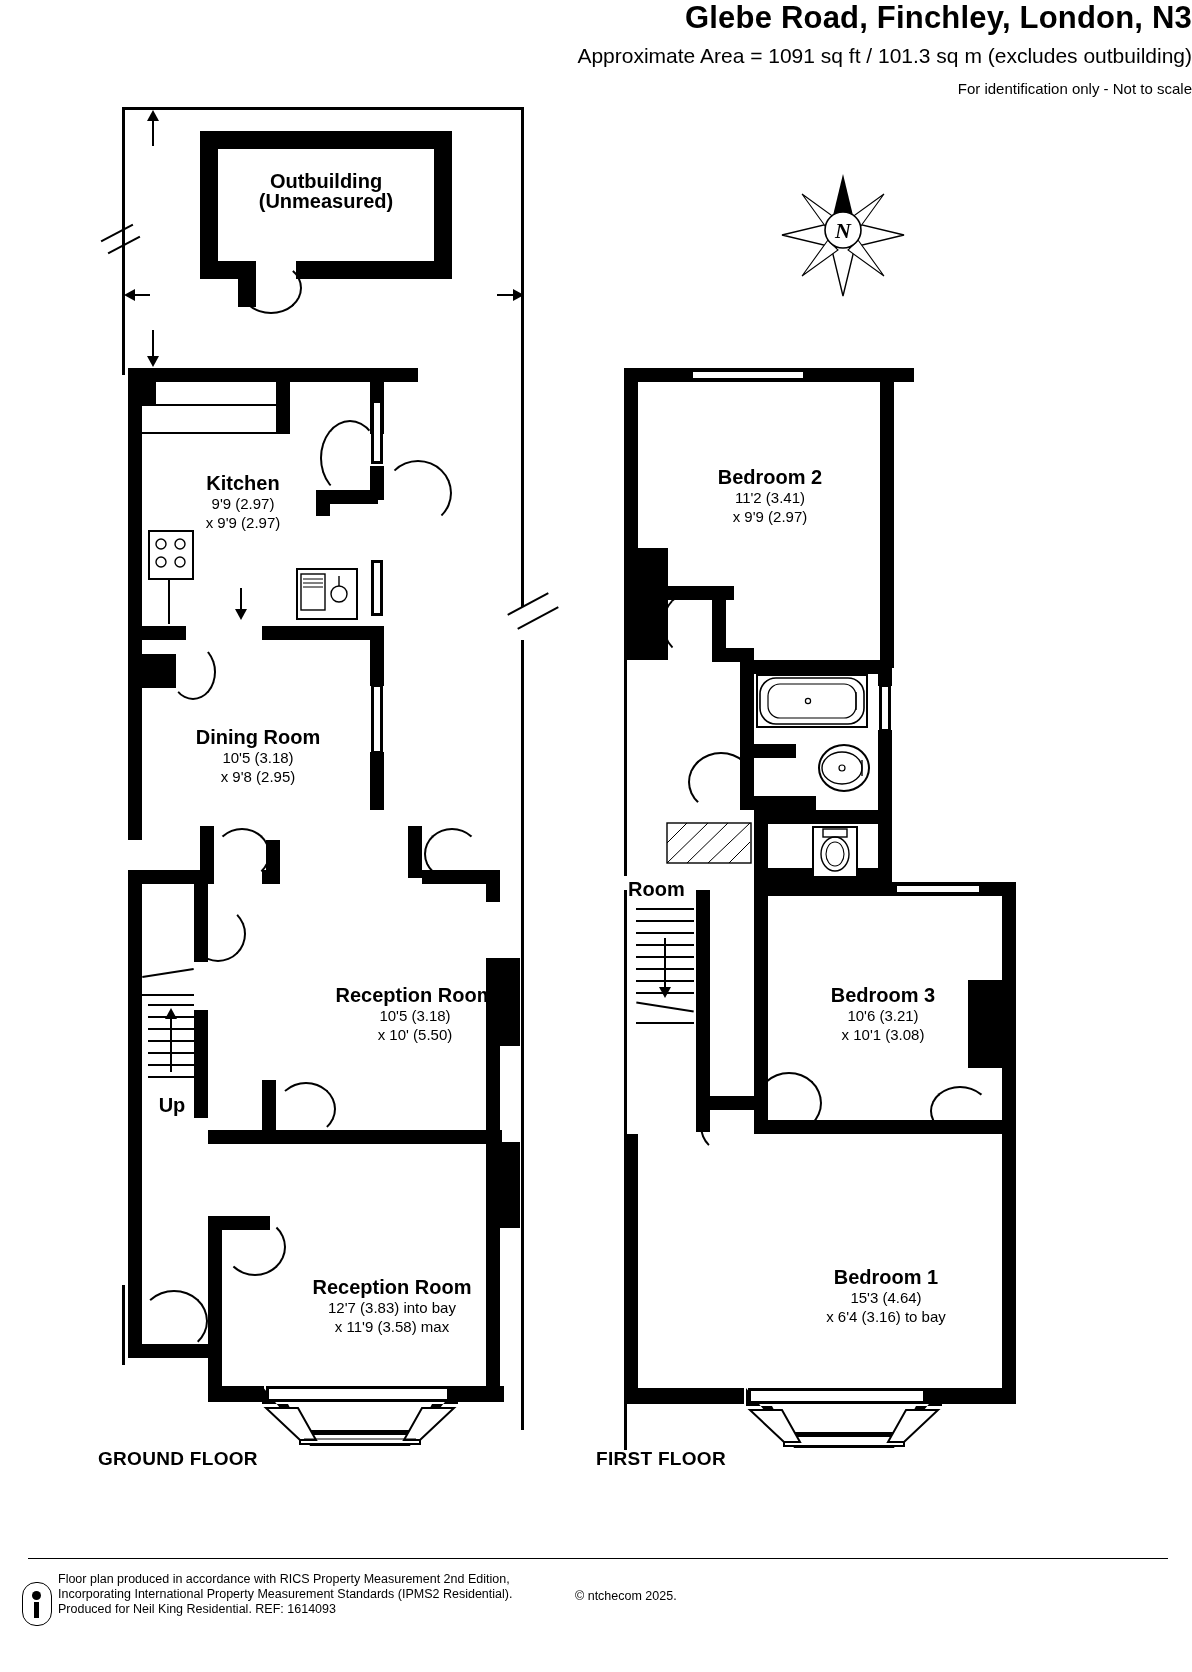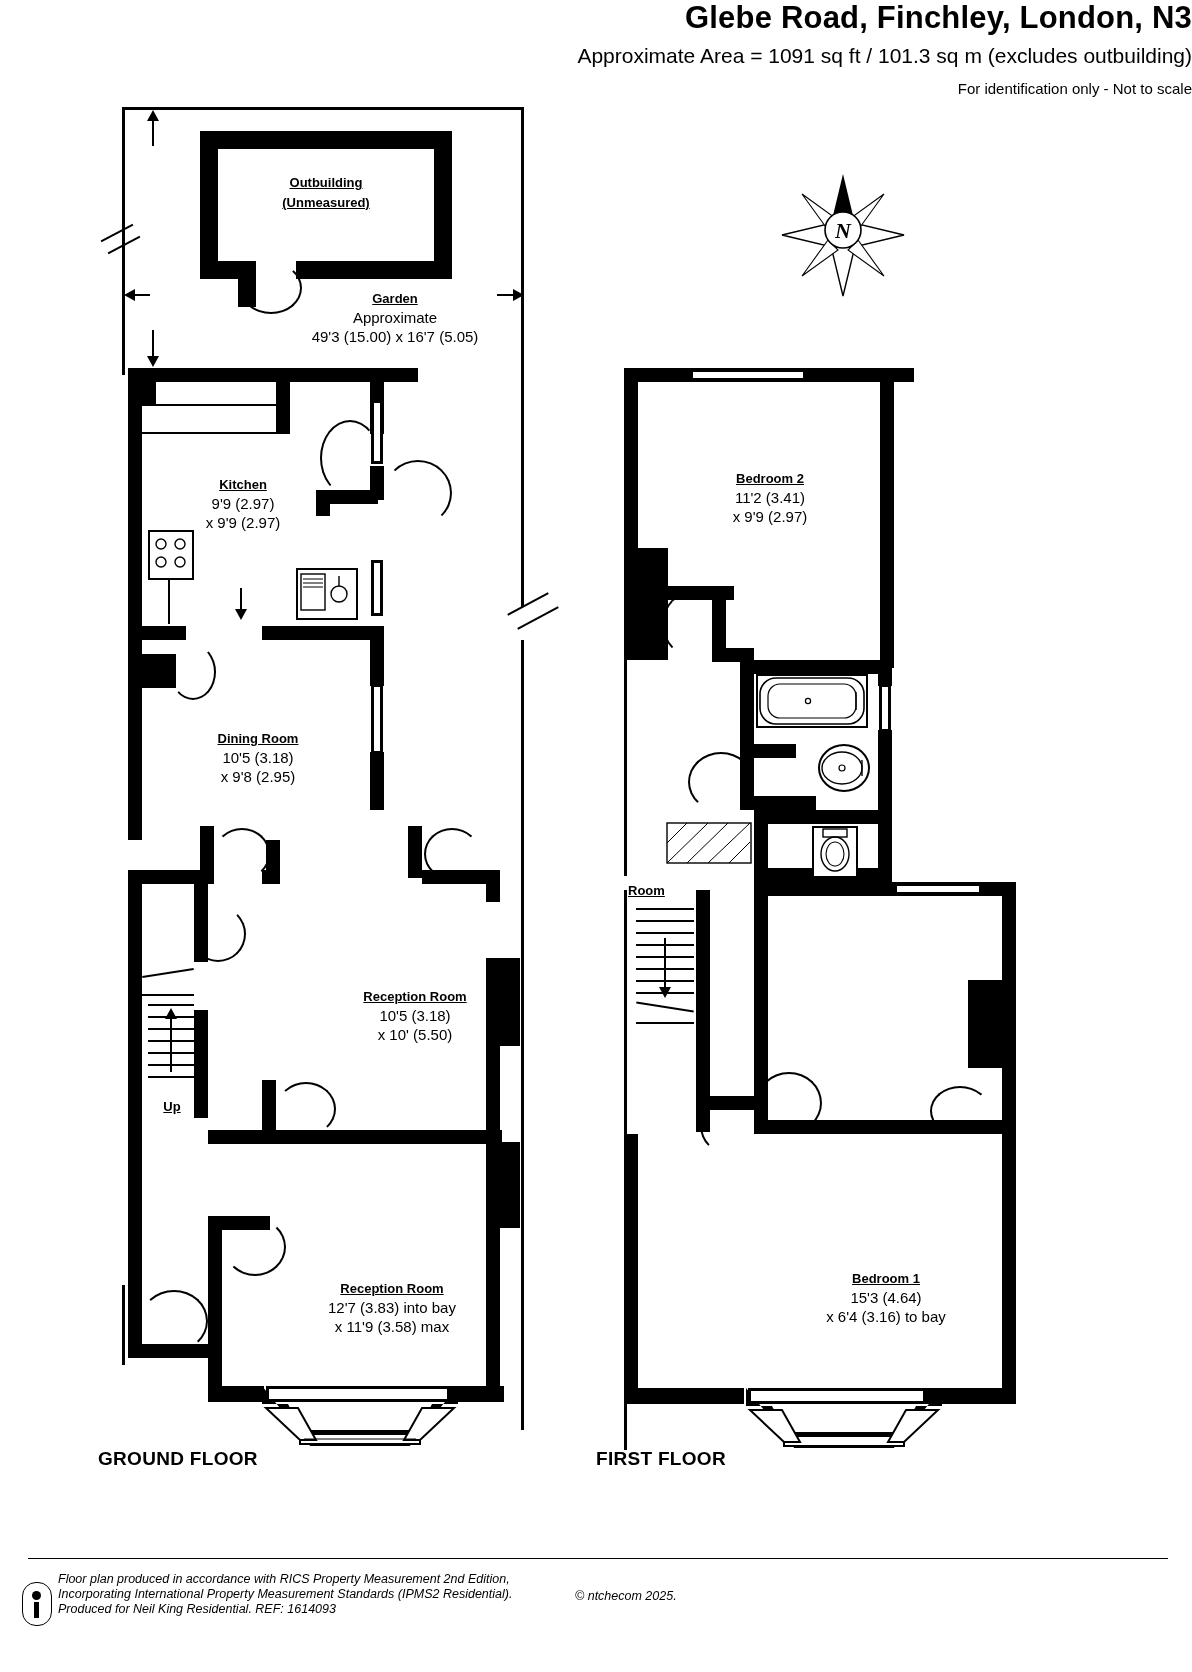--- a/index.html
+++ b/index.html
@@ -12,21 +12,21 @@
   .subtitle{position:absolute;left:0;top:44px;width:1192px;text-align:right;padding-right:8px;
             font-size:21px;}
   .notescale{position:absolute;left:0;top:80px;width:1192px;text-align:right;padding-right:8px;
              font-size:15px;}
 
   
   .wall{position:absolute;background:#000;}
   .win{position:absolute;background:#ffffff;border:3px solid #000;box-sizing:border-box;}
 
   .label{position:absolute;text-align:center;font-size:15px;line-height:19px;white-space:nowrap;}
-  .label b{font-size:13px;text-decoration:underline;}
+  .label b{font-size:20px;}
   .floorlab{position:absolute;font-size:19px;font-weight:bold;letter-spacing:0.3px;}
 
   .dim-arrow{position:absolute;background:#000;}
   .thin{position:absolute;background:#000;}
 
   
   .arc{position:absolute;border:2px solid #000;border-radius:50%;}
   .arc-tr{border-left-color:transparent;border-bottom-color:transparent;}
   .arc-tl{border-right-color:transparent;border-bottom-color:transparent;}
   .arc-br{border-left-color:transparent;border-top-color:transparent;}
@@ -35,21 +35,21 @@
   .compass{position:absolute;left:778px;top:170px;width:130px;height:130px;}
 
   
   .stair{position:absolute;background:#000;height:2px;}
 
   
   .fix{position:absolute;border:2px solid #000;box-sizing:border-box;background:#fff;}
   .fix-r{border-radius:50%;}
 
   
-  .footer{position:absolute;left:0;top:1558px;width:1192px;height:114px;font-style:italic;}
+  .footer{position:absolute;left:0;top:1558px;width:1192px;height:114px;}
   .footline{position:absolute;left:28px;background:#000;height:1px;width:1140px;top:0;}
   .foot-txt{position:absolute;left:58px;font-size:12.5px;line-height:15px;color:#000;}
   .rics{position:absolute;left:22px;top:24px;width:28px;height:42px;border:1.5px solid #000;border-radius:14px;}
   .rics:after{content:"";position:absolute;left:9px;top:8px;width:9px;height:9px;border-radius:50%;background:#000;}
   .rics:before{content:"";position:absolute;left:11px;top:19px;width:5px;height:16px;background:#000;}
 </style>
 </head>
 <body>
 
 <div class="root">
@@ -108,25 +108,20 @@
   <div class="wall" style="left:434px;top:131px;width:18px;height:148px;"></div>
   <div class="wall" style="left:200px;top:261px;width:56px;height:18px;"></div>
   <div class="wall" style="left:296px;top:261px;width:156px;height:18px;"></div>
   <div class="wall" style="left:238px;top:261px;width:18px;height:46px;"></div>
   <div class="arc arc-br" style="left:240px;top:262px;width:58px;height:48px;"></div>
   <div class="label" style="left:200px;top:172px;width:252px;">
     <b>Outbuilding</b><br>
     <b>(Unmeasured)</b>
   </div>
 
-  <div class="label" style="left:265px;top:288px;width:260px;">
-    <b>Garden</b><br>
-    <span>Approximate</span><br>
-    <span>49'3 (15.00) x 16'7 (5.05)</span>
-  </div>
 
   <div class="wall" style="left:128px;top:368px;width:290px;height:14px;"></div>
   <div class="wall" style="left:128px;top:368px;width:14px;height:272px;"></div>
   <div class="wall" style="left:370px;top:368px;width:14px;height:66px;"></div>
   <div class="wall" style="left:370px;top:466px;width:14px;height:34px;"></div>
   <div class="win" style="left:371px;top:400px;width:12px;height:64px;"></div>
 
   <div class="wall" style="left:316px;top:490px;width:62px;height:14px;"></div>
   <div class="arc arc-tl" style="left:320px;top:420px;width:56px;height:72px;"></div>
   <div class="arc arc-tr" style="left:384px;top:460px;width:64px;height:62px;"></div>
@@ -348,20 +343,25 @@
   <div class="win" style="left:894px;top:883px;width:88px;height:12px;"></div>
   <div class="wall" style="left:754px;top:882px;width:14px;height:252px;"></div>
   <div class="wall" style="left:1002px;top:882px;width:14px;height:98px;"></div>
   <div class="wall" style="left:968px;top:980px;width:48px;height:88px;"></div>
   <div class="wall" style="left:1002px;top:1060px;width:14px;height:80px;"></div>
   <div class="wall" style="left:754px;top:1120px;width:262px;height:14px;"></div>
   <div class="wall" style="left:704px;top:1096px;width:50px;height:14px;"></div>
   <div class="arc arc-tr" style="left:756px;top:1072px;width:62px;height:58px;"></div>
   <div class="arc arc-tl" style="left:700px;top:1098px;width:52px;height:52px;"></div>
   <div class="arc arc-tl" style="left:930px;top:1086px;width:56px;height:46px;"></div>
+  <div class="label" style="left:768px;top:986px;width:230px;">
+    <b>Bedroom 3</b><br>
+    <span>10'6 (3.21)</span><br>
+    <span>x 10'1 (3.08)</span>
+  </div>
 
   <div class="wall" style="left:624px;top:1134px;width:14px;height:268px;"></div>
   <div class="wall" style="left:1002px;top:1134px;width:14px;height:268px;"></div>
   <div class="label" style="left:760px;top:1268px;width:252px;">
     <b>Bedroom 1</b><br>
     <span>15'3 (4.64)</span><br>
     <span>x 6'4 (3.16) to bay</span>
   </div>
 
   <div class="wall" style="left:624px;top:1388px;width:120px;height:16px;"></div>

